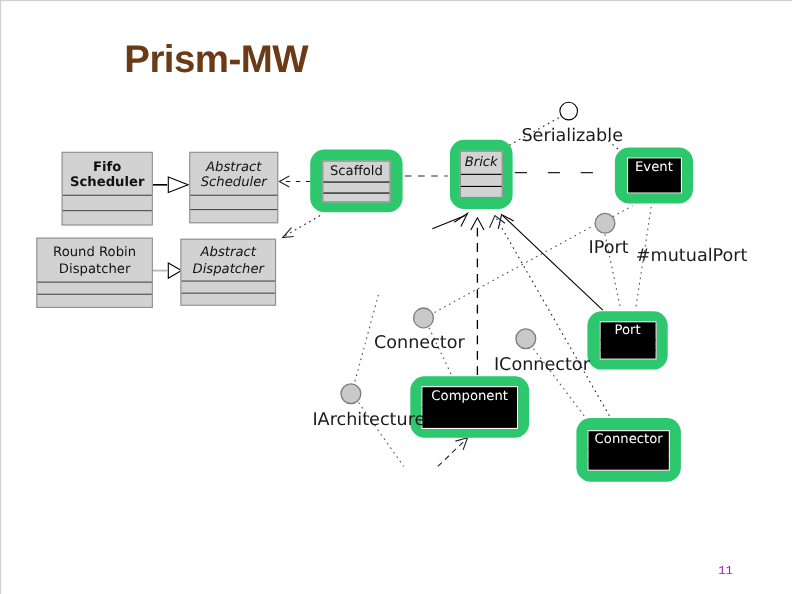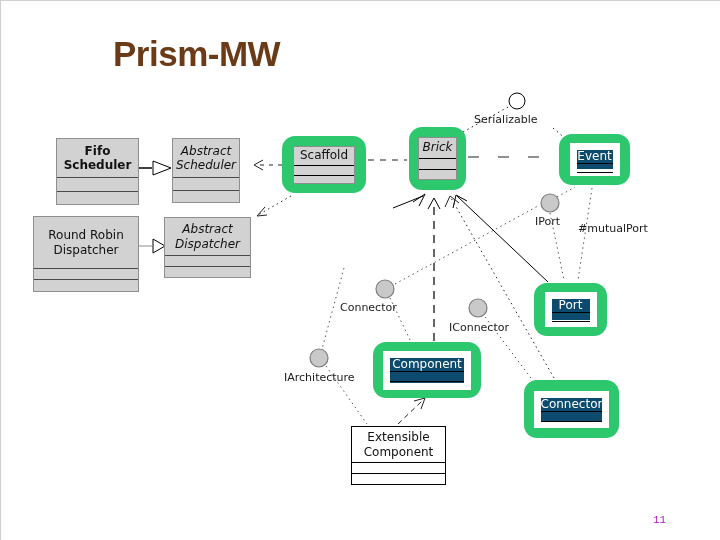--- a/index.html
+++ b/index.html
@@ -27,33 +27,33 @@
   .uml-box .r1,.uml-box .r2{flex:0 0 auto;}
   .white-box{background:#ffffff;border:1px solid #000;}
   .white-box .t{border-bottom:1px solid #000;}
   .white-box .r1{border-bottom:1px solid #000;}
   .hl{
     position:absolute;z-index:2;background:#2dc76d;border-radius:13px;
     display:flex;align-items:center;justify-content:center;
   }
   .hl .inner{position:relative;box-sizing:border-box;display:flex;flex-direction:column;}
   .inner.light{background:#d2d2d2;border:1px solid #8d8d8d;}
-  .inner.dark{background:#0c4a6e;border:7px solid #ffffff;}
+  .inner.dark{background:#000000;border:1px solid #ffffff;}
   .inner .t{
     flex:1;display:flex;align-items:center;justify-content:center;text-align:center;
     font-size:12px;line-height:1.1;padding:0 2px;border-bottom:1px solid #000;
   }
   .inner.light .t{color:#111;}
   .inner.dark .t{color:#ffffff;}
   .inner .r1{border-bottom:1px solid #000;flex:0 0 auto;}
   .inner .r2{flex:0 0 auto;}
   .italic{font-style:italic;}
   .bold{font-weight:bold;}
   .iface-label{
-    position:absolute;z-index:3;font-size:11px;color:#1a1a1a;white-space:nowrap;
+    position:absolute;z-index:3;font-size:16px;color:#1a1a1a;white-space:nowrap;
   }
   .pagenum{
     position:absolute;left:652px;top:513px;font-size:11px;color:#a21caf;z-index:3;
     font-family:Liberation Mono, monospace;
   }
 </style>
 </head>
 <body>
 
 <div class="slide">
@@ -119,43 +119,38 @@
     <circle cx="477" cy="307" r="9" fill="#c9c9c9" stroke="#7d7d7d" stroke-width="1.2"></circle>
     <circle cx="318" cy="357" r="9" fill="#c9c9c9" stroke="#7d7d7d" stroke-width="1.2"></circle>
   </svg>
 
   <div class="uml-box" style="left:55px;top:137px;width:83px;height:67px">
     <div class="t bold">Fifo Scheduler</div>
     <div class="r1" style="height:13px"></div>
     <div class="r2" style="height:12px"></div>
   </div>
 
-  <div class="uml-box" style="left:171px;top:137px;width:68px;height:65px">
+  <div class="uml-box" style="left:171px;top:137px;width:81px;height:65px">
     <div class="t italic">Abstract Scheduler</div>
     <div class="r1" style="height:12px"></div>
     <div class="r2" style="height:11px"></div>
   </div>
 
-  <div class="uml-box" style="left:32px;top:215px;width:106px;height:76px">
+  <div class="uml-box" style="left:32px;top:215px;width:106px;height:64px">
     <div class="t">Round Robin Dispatcher</div>
     <div class="r1" style="height:10px"></div>
     <div class="r2" style="height:11px"></div>
   </div>
 
   <div class="uml-box" style="left:163px;top:216px;width:87px;height:61px">
     <div class="t italic">Abstract Dispatcher</div>
     <div class="r1" style="height:10px"></div>
     <div class="r2" style="height:10px"></div>
   </div>
 
-  <div class="uml-box white-box" style="left:350px;top:425px;width:95px;height:59px">
-    <div class="t">Extensible Component</div>
-    <div class="r1" style="height:10px"></div>
-    <div class="r2" style="height:10px"></div>
-  </div>
 
   <div class="hl" style="left:281px;top:135px;width:84px;height:57px">
     <div class="inner light" style="width:62px;height:38px">
       <div class="t">Scaffold</div>
       <div class="r1" style="height:9px"></div>
       <div class="r2" style="height:7px"></div>
     </div>
   </div>
 
   <div class="hl" style="left:408px;top:126px;width:57px;height:63px">

